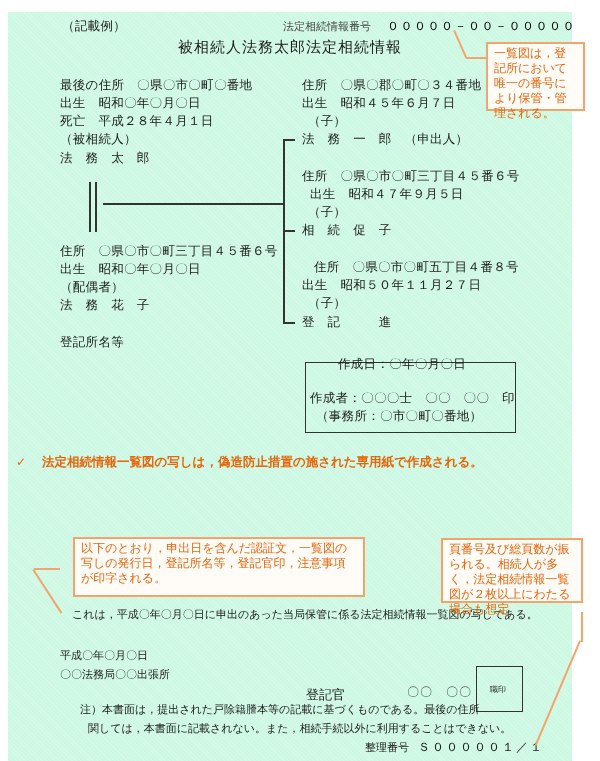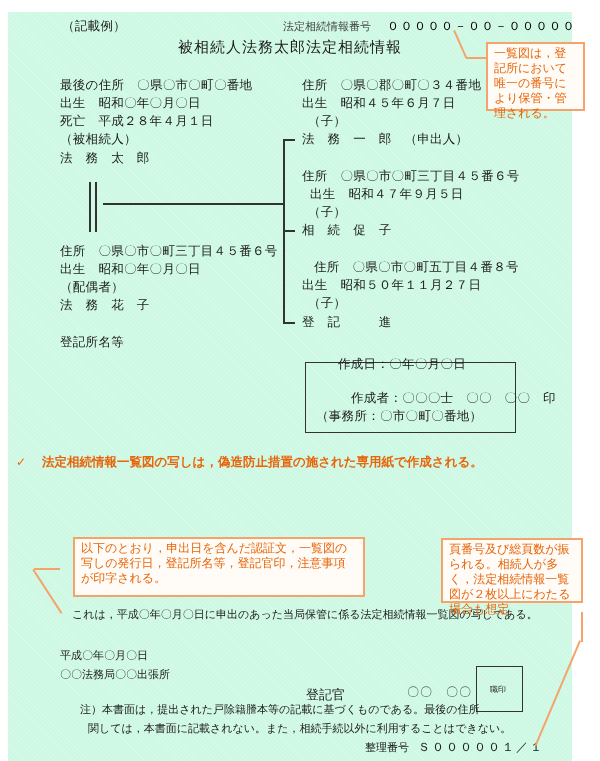--- a/index.html
+++ b/index.html
@@ -60,21 +60,21 @@
 
 <div class="abs g" style="left:314px;top:259px;">住所　〇県〇市〇町五丁目４番８号</div>
 <div class="abs g" style="left:302px;top:277px;">出生　昭和５０年１１月２７日</div>
 <div class="abs g" style="left:308px;top:295px;">（子）</div>
 <div class="abs g" style="left:302px;top:314px;">登　記　　　進</div>
 
 <div class="abs g" style="left:60px;top:334px;">登記所名等</div>
 
 <div class="box" style="left:305px;top:362px;width:211px;height:71px;"></div>
 <div class="abs g" style="left:310px;top:356px;margin-left:28px;">作成日：〇年〇月〇日</div>
-<div class="abs g" style="left:310px;top:390px;margin-left:41px;">作成者：〇〇〇士　〇〇　〇〇　印</div>
+<div class="abs g" style="left:310px;top:390px;">作成者：〇〇〇士　〇〇　〇〇　印</div>
 <div class="abs g" style="left:316px;top:408px;">（事務所：〇市〇町〇番地）</div>
 
 <div class="abs" style="left:16px;top:455px;color:#e8650a;font-size:12px;">✓</div>
 <div class="abs orange" style="left:42px;top:454px;">法定相続情報一覧図の写しは，偽造防止措置の施された専用紙で作成される。</div>
 
 <div class="abs serif" style="left:72px;top:607px;font-size:11px;">これは，平成〇年〇月〇日に申出のあった当局保管に係る法定相続情報一覧図の写しである。</div>
 <div class="abs serif" style="left:60px;top:648px;font-size:11px;">平成〇年〇月〇日</div>
 <div class="abs serif" style="left:60px;top:667px;font-size:11px;">〇〇法務局〇〇出張所</div>
 <div class="abs serif" style="left:306px;top:686px;font-size:13px;">登記官</div>
 <div class="abs" style="left:407px;top:684px;font-size:12px;letter-spacing:1px;">〇〇　〇〇</div>

